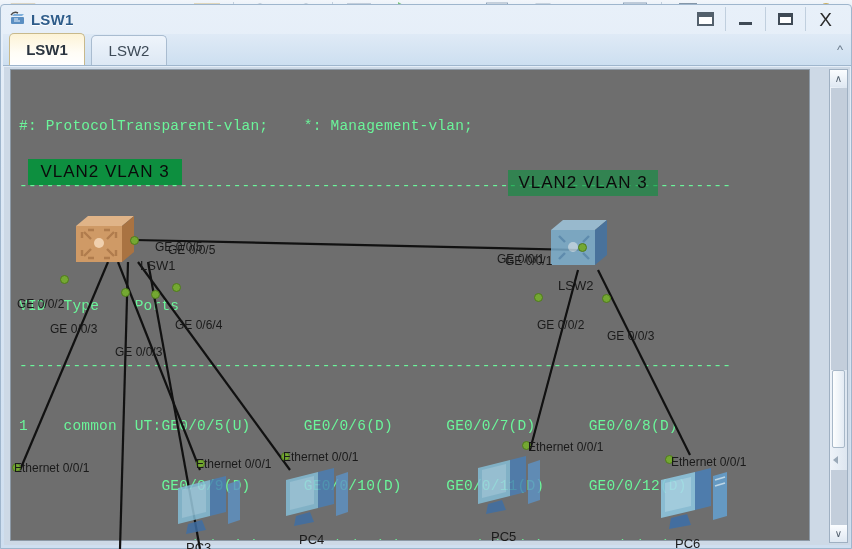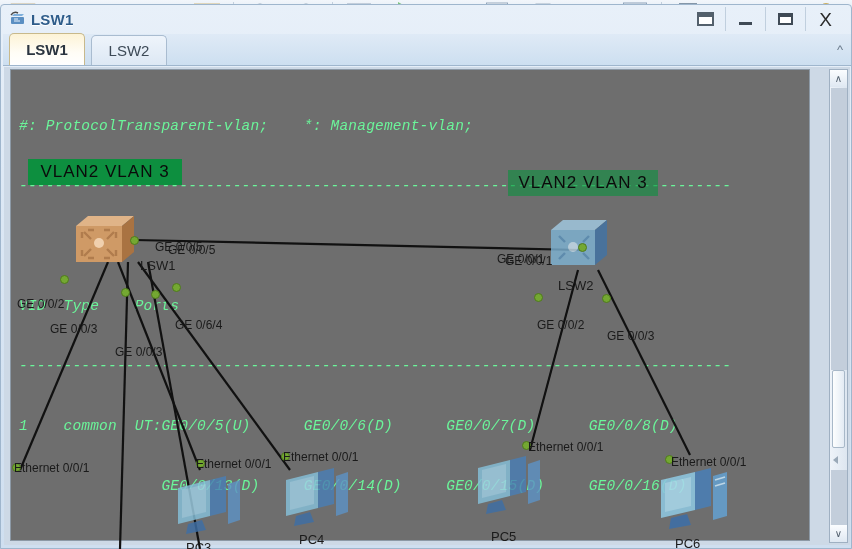--- a/index.html
+++ b/index.html
@@ -85,21 +85,21 @@
     color:#2b3540; height:32px; font-weight:600;
     border-color:#c8b98b;
   }
   .tab-scroll-up {
     position:absolute; right:8px; top:8px; color:#6b7b8c; font-size:13px;
   }
 
   
   .term-wrap {
     position:absolute; left:3px; top:62px; width:846px; height:478px;
-    background:#cdd9e6; padding:2px 2px 4px 2px;font-style:italic;
+    background:#cdd9e6; padding:2px 2px 4px 2px;
   }
   .term {
     position:absolute; left:6px; top:2px; width:800px; height:472px;
     background:#6e6e6e;
     border:1px solid #8c99a6;
     overflow:hidden;
   }
   .term-inner {
     position:absolute; left:8px; top:6px; right:2px;
     font-family:"Liberation Mono","DejaVu Sans Mono",monospace;
@@ -262,20 +262,21 @@
 
     <div class="term-wrap">
       <div class="term">
         <div class="term-inner">
           <div class="term-line">#: ProtocolTransparent-vlan;    *: Management-vlan;</div>
           <div class="term-line">--------------------------------------------------------------------------------</div>
           <div class="term-line"></div>
           <div class="term-line">VID  Type    Ports</div>
           <div class="term-line">--------------------------------------------------------------------------------</div>
           <div class="term-line">1    common  UT:GE0/0/5(U)      GE0/0/6(D)      GE0/0/7(D)      GE0/0/8(D)</div>
+          <div class="term-line">                GE0/0/9(D)      GE0/0/10(D)     GE0/0/11(D)     GE0/0/12(D)</div>
           <div class="term-line">                GE0/0/13(D)     GE0/0/14(D)     GE0/0/15(D)     GE0/0/16(D)</div>
           
           
           
           
           
           
           
           
           

